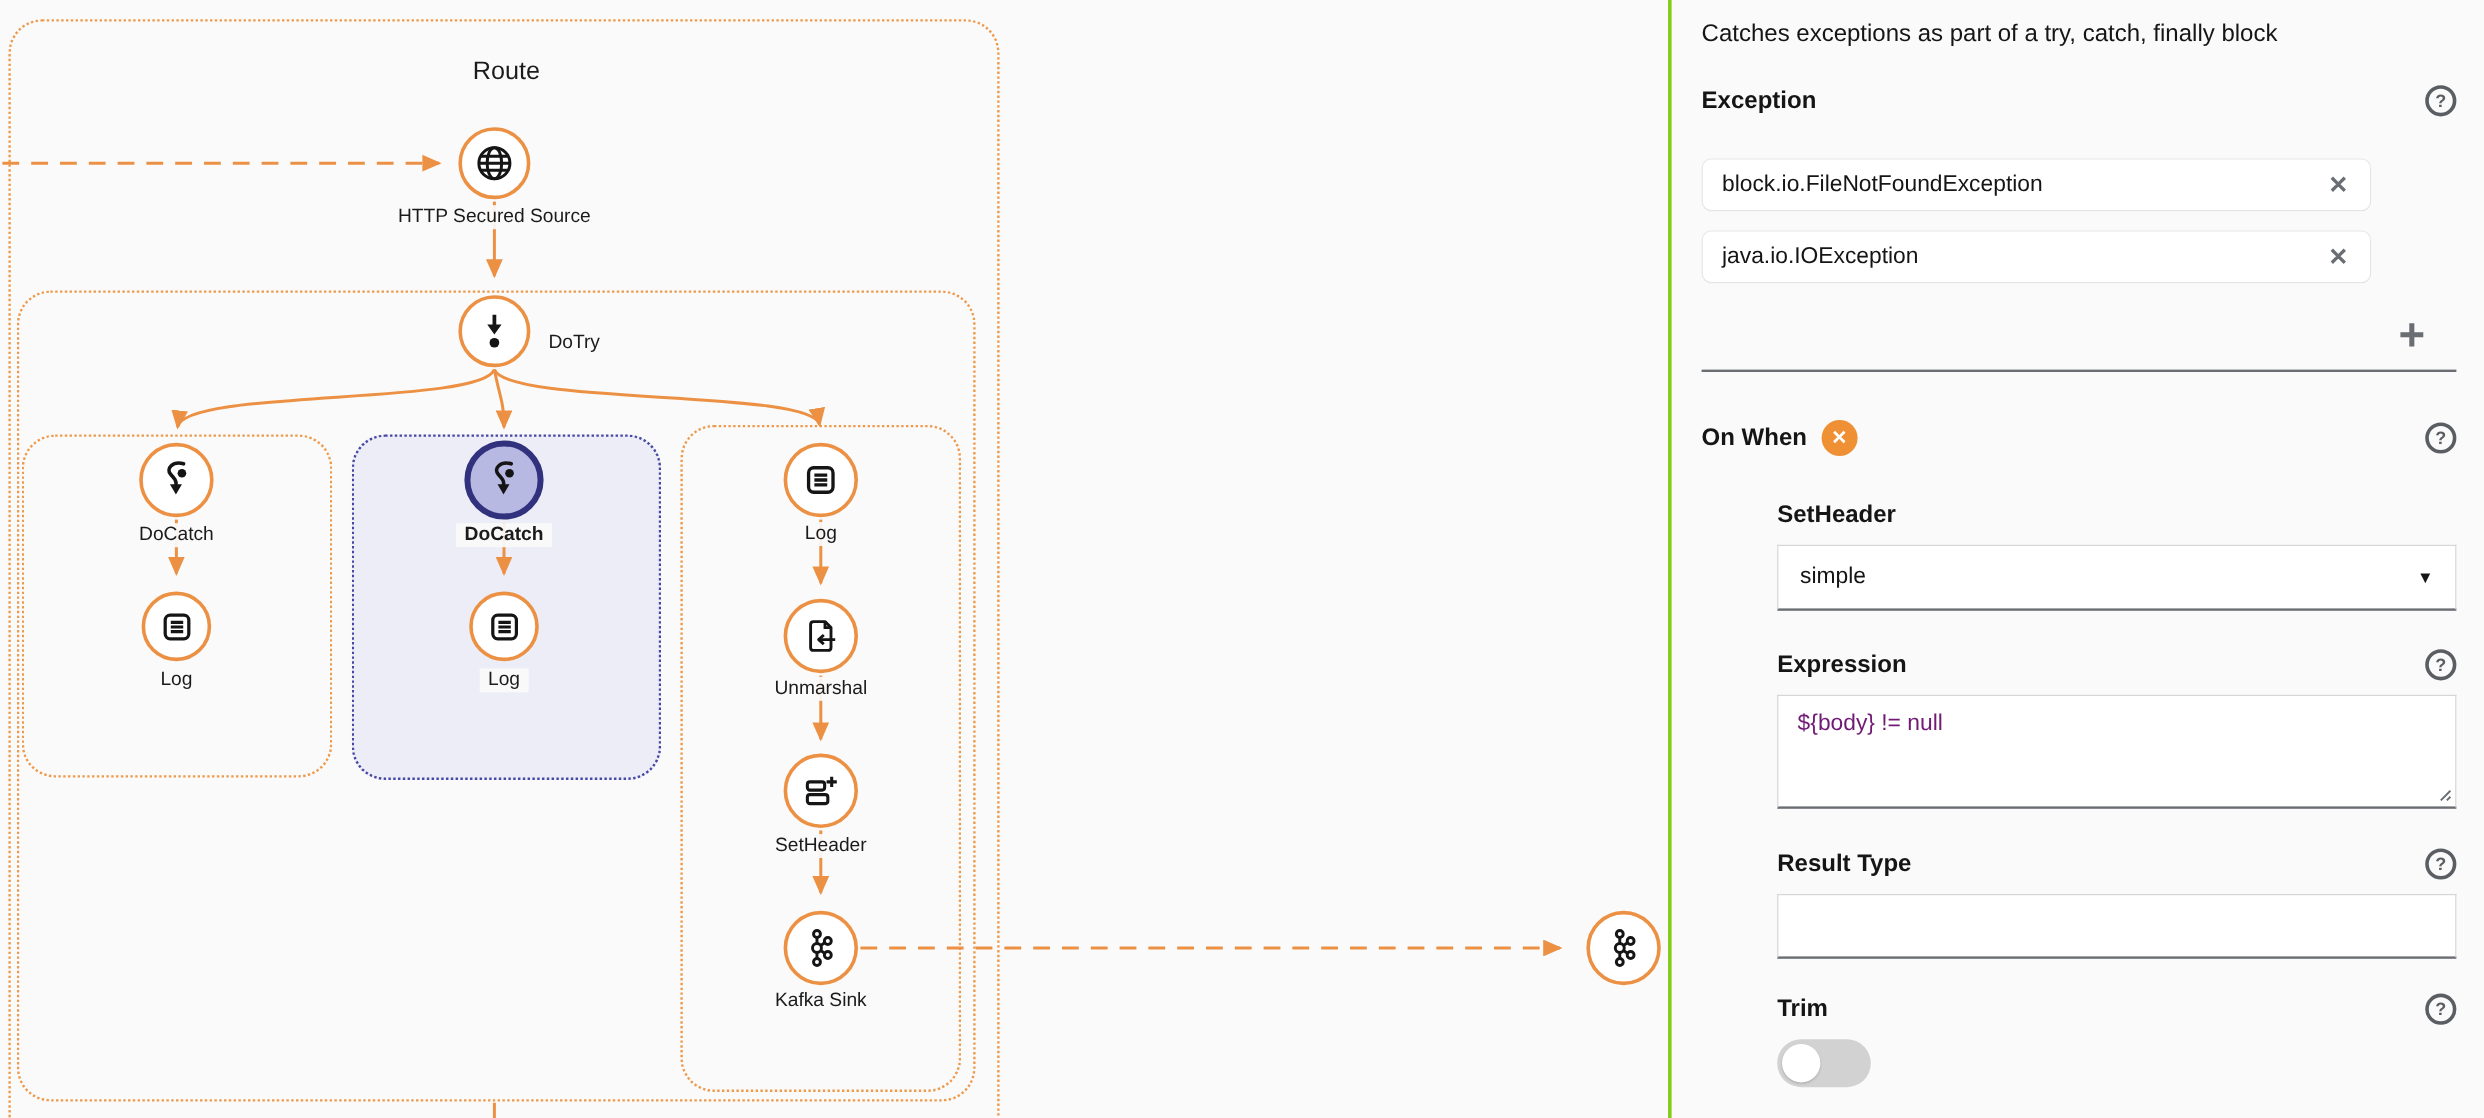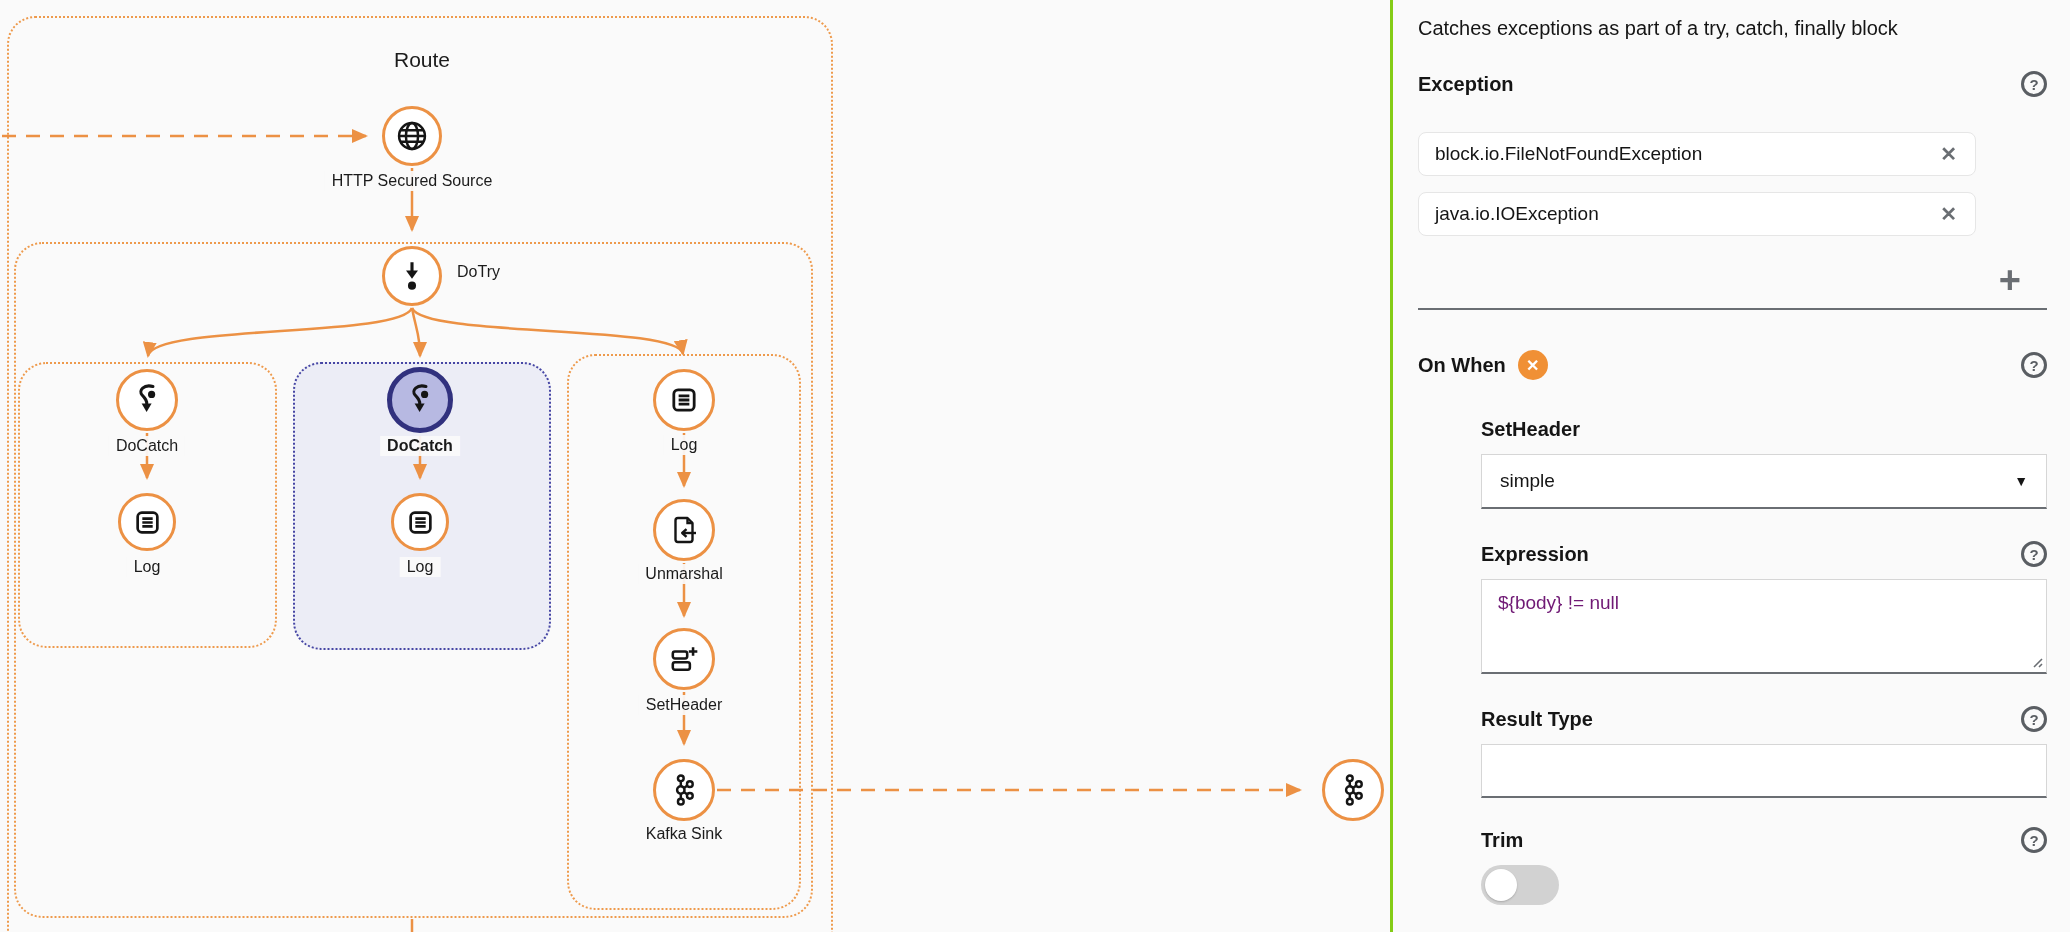--- a/index.html
+++ b/index.html
@@ -123,21 +123,21 @@
 
     <div class="cnode" style="left:382px; top:246px; width:60px; height:60px;">
       <span>
         <svg width="22" height="32" viewBox="0 0 24 34">
           <path d="M12 2 V12" stroke="#151515" stroke-width="3.4" fill="none"></path>
           <path d="M5.5 11 H18.5 L12 20 Z" fill="#151515"></path>
           <circle cx="12" cy="27.5" r="4.4" fill="#151515"></circle>
         </svg>
       </span>
     </div>
-    <div class="clabel side" style="left:450px; top:262px;">DoTry</div>
+    <div class="clabel side" style="left:450px; top:276px;">DoTry</div>
 
     <div class="cnode" style="left:116px; top:369px; width:62px; height:62px;">
       <span>
         <svg width="26" height="34" viewBox="0 0 26 34">
           <path d="M19 3.5 C10 1, 4 7.5, 8.2 12.2 C11.4 15.7, 13.1 17.5, 12.7 21" stroke="#151515" stroke-width="3" fill="none" stroke-linecap="round"></path>
           <circle cx="17.6" cy="11.4" r="3.6" fill="#151515"></circle>
           <path d="M7.6 20.5 H17.6 L12.6 29 Z" fill="#151515"></path>
         </svg>
       </span>
     </div>

